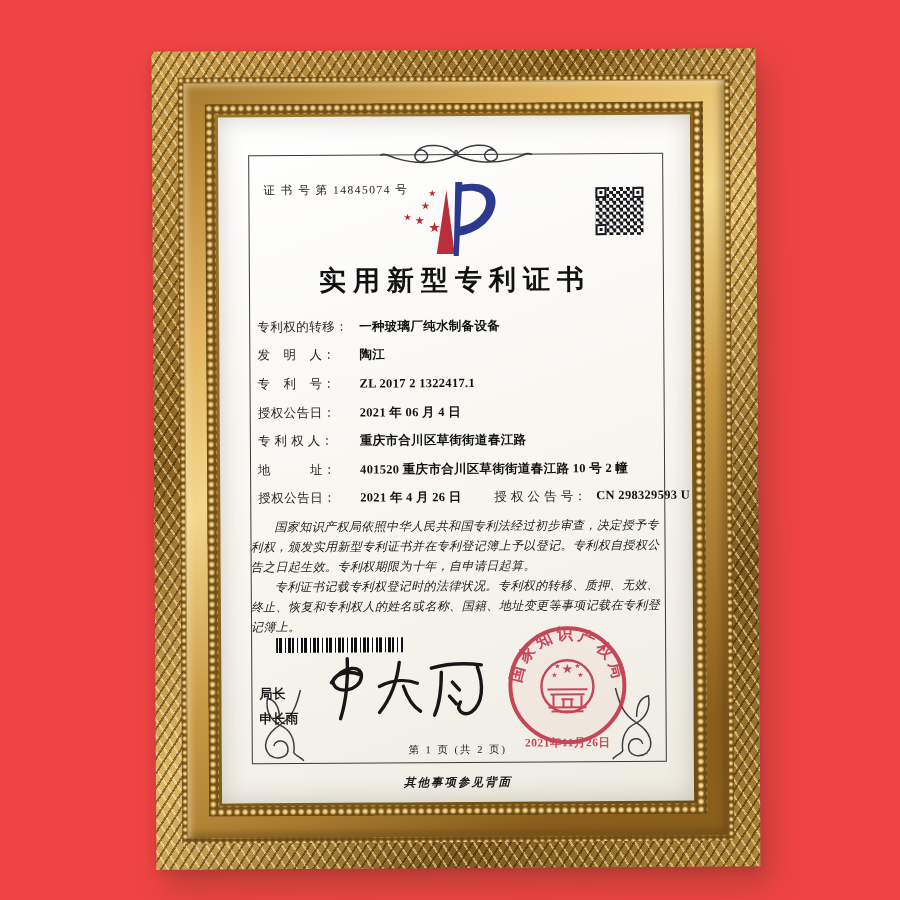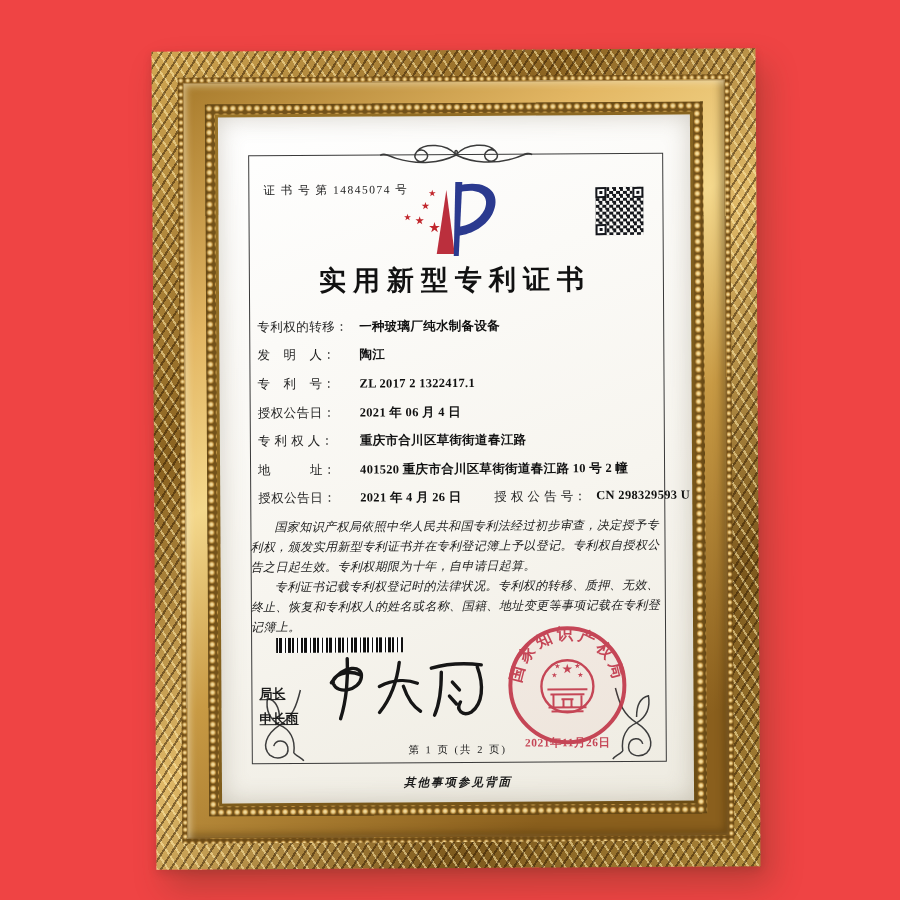--- a/index.html
+++ b/index.html
@@ -45,21 +45,21 @@
   .fvalue{font-weight:bold;color:#111;letter-spacing:.3px;}
   .grant2{position:absolute;left:236px;display:flex;}
 
   .paras{left:30px;top:400px;width:412px;font-size:12px;line-height:20px;
     font-style:italic;letter-spacing:.4px;color:#222;}
   .paras p{margin:0;text-indent:2em;}
 
   .barcode{left:55px;top:521px;width:127px;height:15px;
     background:repeating-linear-gradient(90deg,#101010 0 2px,#fdfdfd 2px 3px,#101010 3px 6px,#fdfdfd 6px 9px,#101010 9px 10px,#fdfdfd 10px 12px,#101010 12px 15px,#fdfdfd 15px 16px,#101010 16px 18px,#fdfdfd 18px 21px,#101010 21px 22px,#fdfdfd 22px 25px);}
   .signer{left:38px;top:564px;font-family:"Liberation Sans","DejaVu Sans",sans-serif;
-    font-size:13px;font-weight:bold;color:#1c1c1c;line-height:25px;text-decoration:underline;}
+    font-size:13px;font-weight:bold;color:#1c1c1c;line-height:25px;}
   .signature{left:92px;top:534px;width:185px;height:78px;}
   .seal{left:281px;top:508px;width:130px;height:130px;opacity:.93;}
   .page-no{left:0;top:627px;width:100%;text-align:center;font-size:10.5px;letter-spacing:2px;color:#222;}
   .back-note{left:0;top:659px;width:100%;text-align:center;font-size:11.5px;font-weight:bold;
     font-style:italic;letter-spacing:2px;color:#1d1d1d;}
   .ornament-top{left:160px;top:25px;width:156px;height:27px;}
   .flourish{width:50px;height:74px;}
   .fl-bl{left:33px;top:571px;}
   .fl-br{left:390px;top:571px;transform:scaleX(-1);}
 </style>

